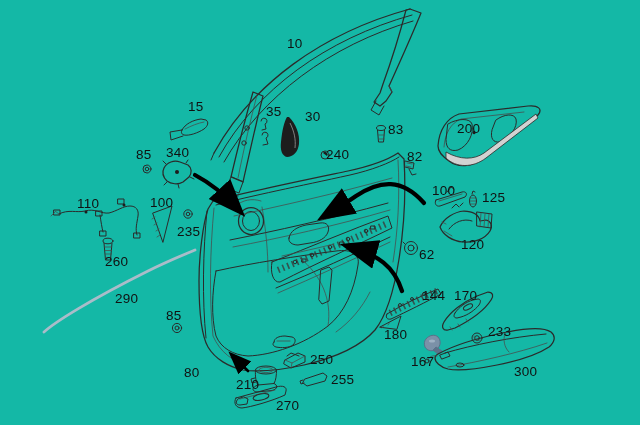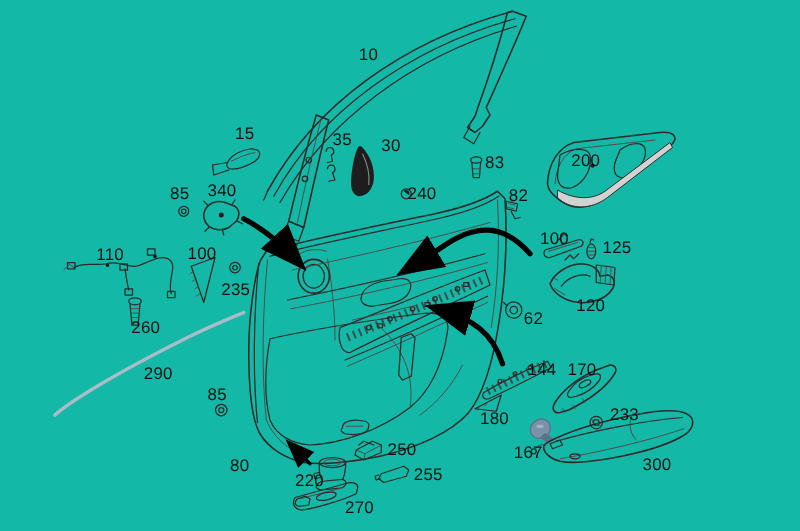--- a/index.html
+++ b/index.html
@@ -312,19 +312,19 @@
 <div class="callout" style="left:105px;top:255px">260</div>
 <div class="callout" style="left:419px;top:248px">62</div>
 <div class="callout" style="left:115px;top:292px">290</div>
 <div class="callout" style="left:166px;top:309px">85</div>
 <div class="callout" style="left:422px;top:289px">144</div>
 <div class="callout" style="left:454px;top:289px">170</div>
 <div class="callout" style="left:384px;top:328px">180</div>
 <div class="callout" style="left:488px;top:325px">233</div>
 <div class="callout" style="left:411px;top:355px">167</div>
 <div class="callout" style="left:184px;top:366px">80</div>
-<div class="callout" style="left:236px;top:378px">220</div>
+<div class="callout" style="left:236px;top:378px">210</div>
 <div class="callout" style="left:310px;top:353px">250</div>
 <div class="callout" style="left:331px;top:373px">255</div>
 <div class="callout" style="left:276px;top:399px">270</div>
 <div class="callout" style="left:514px;top:365px">300</div>
 
 </div>
 
 </body></html>

